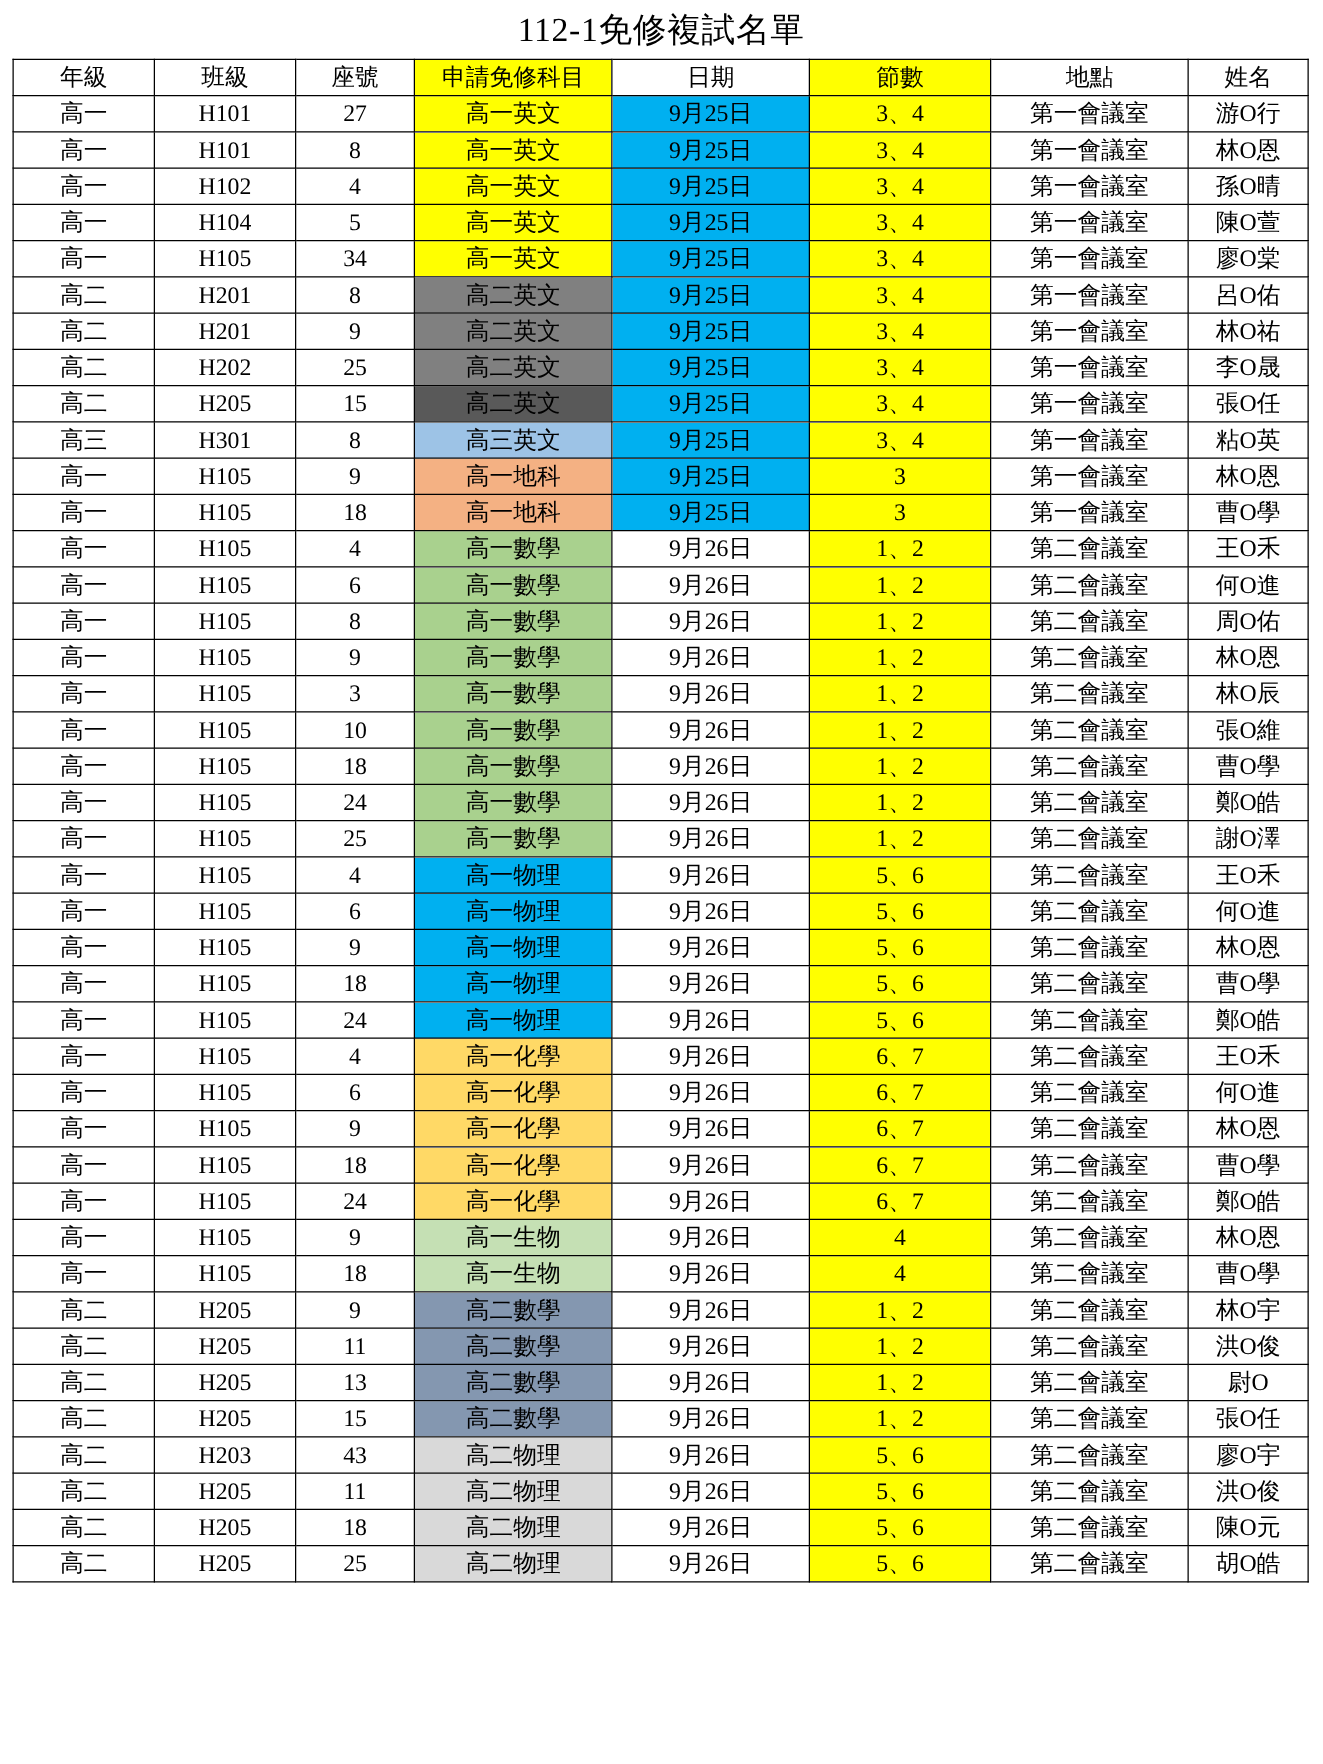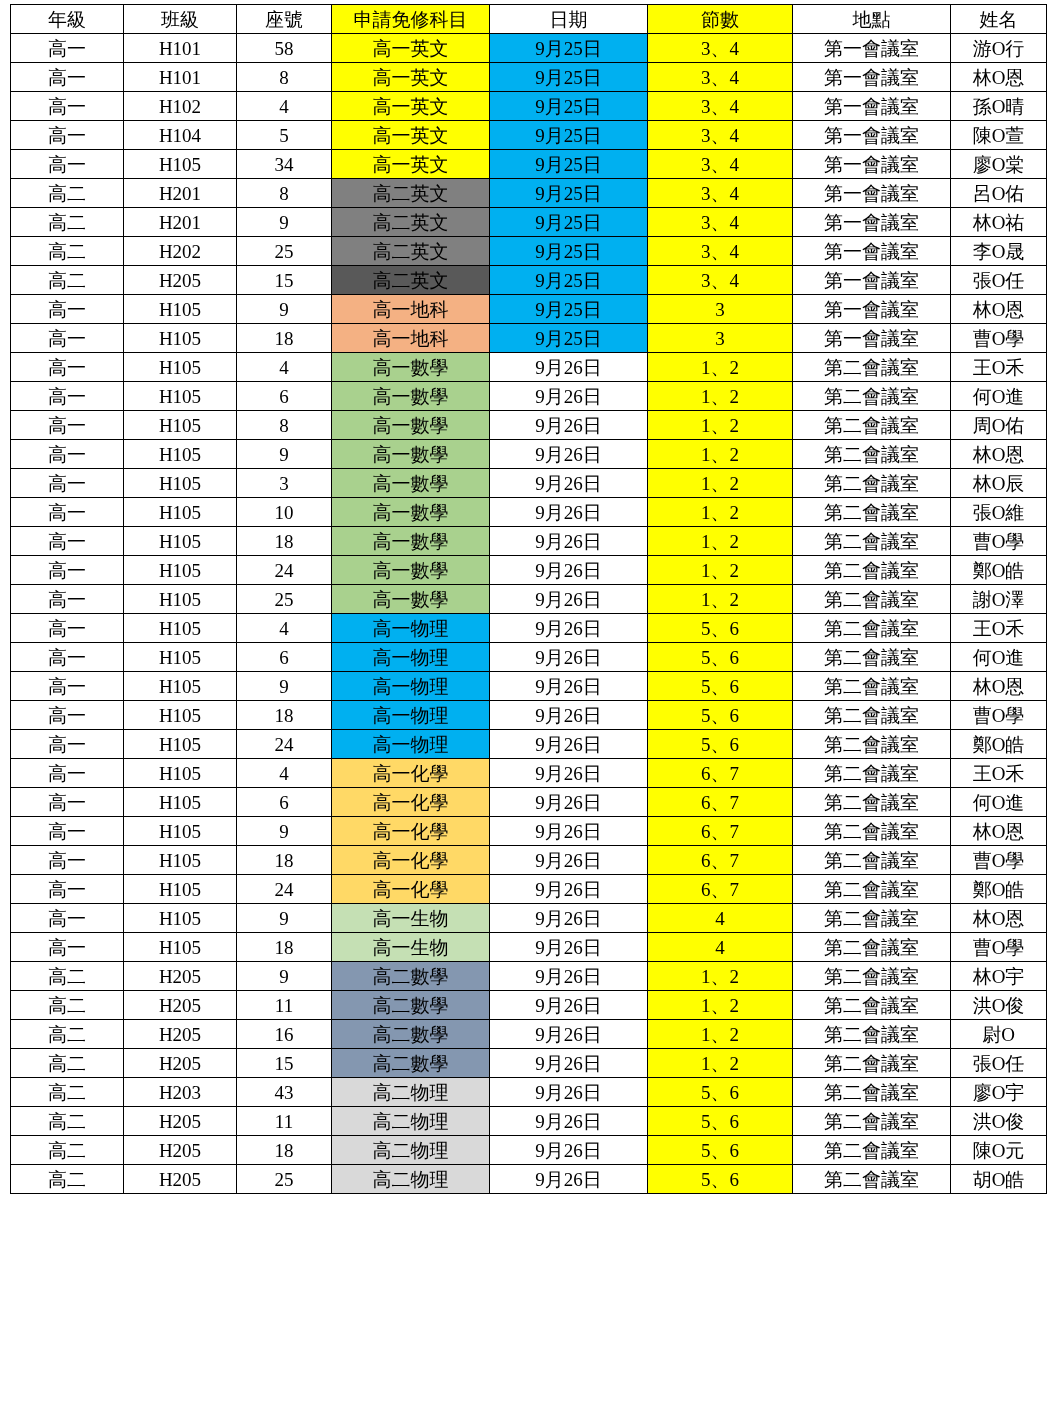--- a/index.html
+++ b/index.html
@@ -53,20 +53,21 @@
   col.c3 { width: 158px; }
   col.c4 { width: 158px; }
   col.c5 { width: 145px; }
   col.c6 { width: 158px; }
   col.c7 { width: 96px; }
 </style>
 </head>
 <body>
 
 <div class="page">
+  <div class="doc-title">112-1免修複試名單</div>
 
   <table class="sheet">
     <colgroup>
       <col class="c0">
         <col class="c1">
         <col class="c2">
         <col class="c3">
       <col class="c4">
         <col class="c5">
         <col class="c6">
@@ -81,21 +82,21 @@
         <th>日期</th>
         <th style="background: rgb(255, 255, 0);">節數</th>
         <th>地點</th>
         <th>姓名</th>
       </tr>
     </thead>
     <tbody id="table-body">
         <tr>
           <td>高一</td>
           <td>H101</td>
-          <td>58</td>
+          <td>27</td>
           <td style="background: rgb(255, 255, 0);">高一英文</td>
           <td style="background: rgb(0, 176, 240);">9月25日</td>
           <td style="background: rgb(255, 255, 0);">3、4</td>
           <td>第一會議室</td>
           <td>游O行</td>
         </tr>
         <tr>
           <td>高一</td>
           <td>H101</td>
           <td>8</td>
@@ -169,20 +170,30 @@
           <td>高二</td>
           <td>H205</td>
           <td>15</td>
           <td style="background: rgb(89, 89, 89);">高二英文</td>
           <td style="background: rgb(0, 176, 240);">9月25日</td>
           <td style="background: rgb(255, 255, 0);">3、4</td>
           <td>第一會議室</td>
           <td>張O任</td>
         </tr>
         <tr>
+          <td>高三</td>
+          <td>H301</td>
+          <td>8</td>
+          <td style="background: rgb(157, 195, 230);">高三英文</td>
+          <td style="background: rgb(0, 176, 240);">9月25日</td>
+          <td style="background: rgb(255, 255, 0);">3、4</td>
+          <td>第一會議室</td>
+          <td>粘O英</td>
+        </tr>
+        <tr>
           <td>高一</td>
           <td>H105</td>
           <td>9</td>
           <td style="background: rgb(244, 177, 131);">高一地科</td>
           <td style="background: rgb(0, 176, 240);">9月25日</td>
           <td style="background: rgb(255, 255, 0);">3</td>
           <td>第一會議室</td>
           <td>林O恩</td>
         </tr>
         <tr>
@@ -421,21 +432,21 @@
           <td>11</td>
           <td style="background: rgb(132, 151, 176);">高二數學</td>
           <td>9月26日</td>
           <td style="background: rgb(255, 255, 0);">1、2</td>
           <td>第二會議室</td>
           <td>洪O俊</td>
         </tr>
         <tr>
           <td>高二</td>
           <td>H205</td>
-          <td>16</td>
+          <td>13</td>
           <td style="background: rgb(132, 151, 176);">高二數學</td>
           <td>9月26日</td>
           <td style="background: rgb(255, 255, 0);">1、2</td>
           <td>第二會議室</td>
           <td>尉O</td>
         </tr>
         <tr>
           <td>高二</td>
           <td>H205</td>
           <td>15</td>

